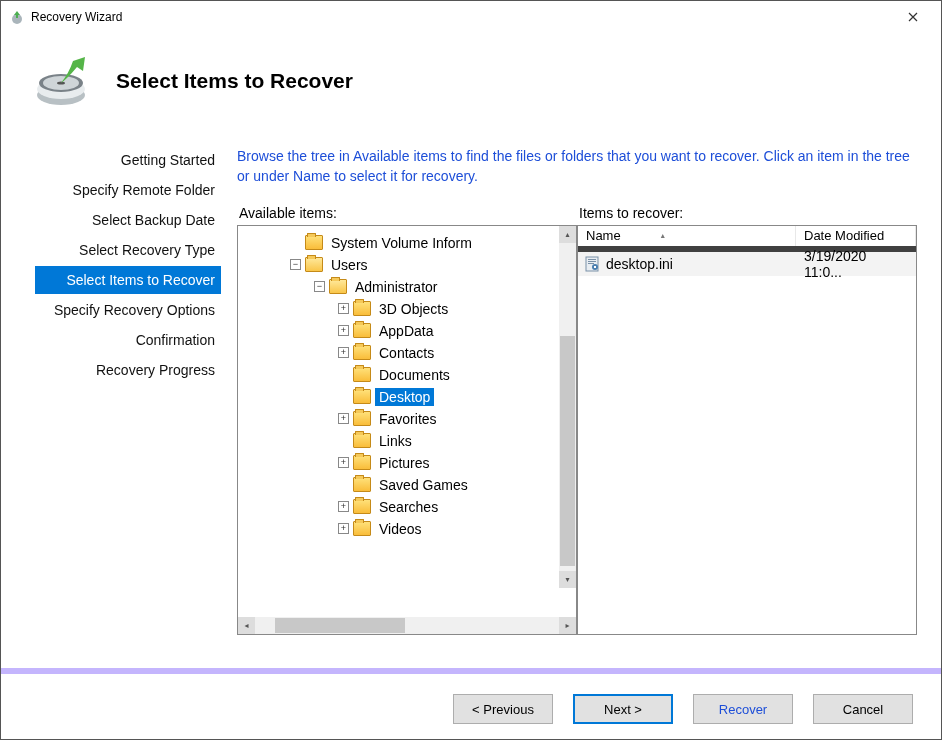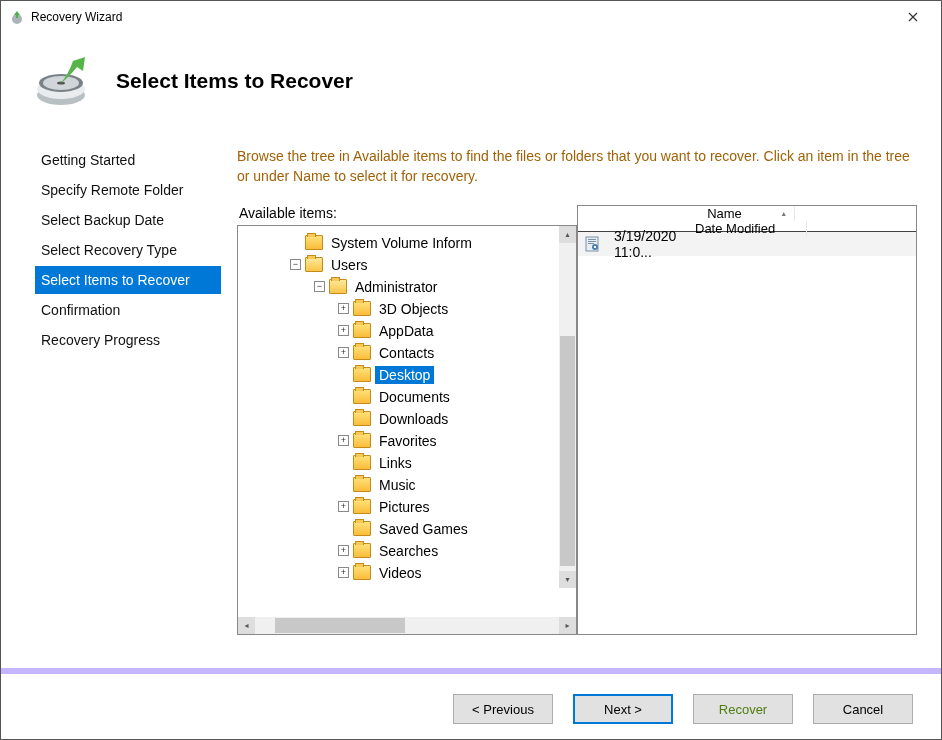--- a/index.html
+++ b/index.html
@@ -5,25 +5,25 @@
     * { box-sizing: border-box; margin: 0; padding: 0; font-family: "Segoe UI", Tahoma, sans-serif; }
     body { background: #fff; width: 942px; height: 740px; overflow: hidden; border: 1px solid #555; }
     .titlebar { height: 32px; display: flex; align-items: center; padding: 0 8px; }
     .titlebar .app-icon { width: 16px; height: 16px; margin-right: 6px; }
     .titlebar .title { font-size: 12px; flex: 1; }
     .close-btn { width: 40px; height: 28px; display: flex; align-items: center; justify-content: center; color: #333; font-size: 13px; }
     .header { display: flex; align-items: center; padding: 20px 30px 10px 30px; }
     .header-icon { width: 60px; height: 55px; margin-right: 25px; }
     .header-title { font-size: 21px; font-weight: bold; color: #000; }
     .main { display: flex; padding: 10px 0 0 0; height: 550px; }
-    .sidebar { width: 220px; padding-left: 34px; padding-top: 18px; }
+    .sidebar { width: 220px; padding-left: 34px; padding-top: 18px; text-align: right; }
     .sidebar-item { font-size: 14px; color: #111; padding: 6px 6px; margin-bottom: 2px; cursor: default; }
     .sidebar-item.active { background: #0078d7; color: #fff; }
     .content { flex: 1; padding: 18px 24px 0 16px; }
-    .instructions { font-size: 14px; color: #a16207; line-height: 1.45; margin-bottom: 18px; }
+    .instructions { font-size: 14px; color: #1d4ed8; line-height: 1.45; margin-bottom: 18px; }
     .panels { display: flex; height: 430px; }
     .panel { flex: 1; display: flex; flex-direction: column; }
     .panel-label { font-size: 14px; margin-bottom: 4px; padding-left: 2px; }
     .panel-box { flex: 1; border: 1px solid #888; background: #fff; position: relative; overflow: hidden; }
     .tree { padding: 6px 0 6px 0; font-size: 14px; overflow: hidden; height: 360px; position: relative; }
     .tree-node { display: flex; align-items: center; height: 22px; white-space: nowrap; }
     .toggle { width: 11px; height: 11px; border: 1px solid #888; display: inline-flex; align-items: center; justify-content: center; font-size: 9px; line-height: 1; color: #333; margin-right: 4px; cursor: pointer; background: #fff; }
     .toggle-space { width: 11px; height: 11px; margin-right: 4px; display: inline-block; }
     .folder-icon { width: 18px; height: 15px; margin-right: 4px; display: inline-block; }
     .folder-closed { background: linear-gradient(#ffe17a, #f9bd3a); border: 1px solid #c58a18; border-radius: 1px; position: relative; }
@@ -32,31 +32,31 @@
     .folder-open::before { content: ""; position: absolute; top: -3px; left: 1px; width: 7px; height: 3px; background: #f5c95a; border: 1px solid #c58a18; border-bottom: none; border-radius: 1px 1px 0 0; }
     .node-label { padding: 1px 4px; }
     .node-label.selected { background: #0078d7; color: #fff; }
     .vscroll { position: absolute; right: 0; top: 0; width: 17px; height: 362px; background: #f0f0f0; }
     .vscroll .arrow { height: 17px; background: #ddd; display: flex; align-items: center; justify-content: center; font-size: 8px; color: #555; }
     .vscroll .thumb { position: absolute; top: 110px; width: 15px; left: 1px; height: 230px; background: #c8c8c8; }
     .hscroll { position: absolute; bottom: 0; left: 0; right: 0; height: 17px; background: #f0f0f0; display: flex; }
     .hscroll .arrow { width: 17px; background: #ddd; display: flex; align-items: center; justify-content: center; font-size: 8px; color: #555; }
     .hscroll .track { flex: 1; position: relative; }
     .hscroll .thumb { position: absolute; left: 20px; width: 130px; top: 1px; height: 15px; background: #c8c8c8; }
-    .list-header { display: flex; border-bottom: 1px solid #404040; height: 26px; align-items: center; font-size: 13px; flex-direction: column; }
+    .list-header { display: flex; border-bottom: 6px solid #404040; height: 26px; align-items: center; font-size: 13px; }
     .list-header .col { padding: 0 8px; border-right: 1px solid #e8e8e8; height: 100%; display: flex; align-items: center; }
     .col-name { flex: 1; }
     .col-date { width: 120px; text-align: right; }
     .col-sort { font-size: 8px; margin-left: 40px; color: #777; }
     .list-row { display: flex; align-items: center; height: 24px; font-size: 14px; background: #f3f3f3; }
     .list-row .file-icon { width: 16px; height: 16px; margin: 0 6px; }
     .footer { border-top: 6px solid #c4b5fd; display: flex; justify-content: flex-end; gap: 20px; padding: 20px 28px; align-items: center; }
     .btn { min-width: 100px; height: 30px; background: #e1e1e1; border: 1px solid #adadad; font-size: 13px; padding: 0 16px; cursor: default; }
     .btn.default { border: 2px solid #0078d7; }
-    .btn.disabled { color: #4d7c0f; }
+    .btn.disabled { color: #1d4ed8; }
     .tree-indent-1 { padding-left: 52px; }
     .tree-indent-2 { padding-left: 76px; }
     .tree-indent-3 { padding-left: 100px; }
   </style>
 </head>
 <body>
 
 <div class="titlebar">
   <span class="app-icon">
     <svg viewBox="0 0 16 16">
@@ -86,20 +86,21 @@
   <div class="header-title">Select Items to Recover</div>
 </div>
 
 <div class="main">
   <div class="sidebar">
     <div class="sidebar-item">Getting Started</div>
     <div class="sidebar-item">Specify Remote Folder</div>
     <div class="sidebar-item">Select Backup Date</div>
     <div class="sidebar-item">Select Recovery Type</div>
     <div class="sidebar-item active">Select Items to Recover</div>
+    <div class="sidebar-item">Specify Recovery Options</div>
     <div class="sidebar-item">Confirmation</div>
     <div class="sidebar-item">Recovery Progress</div>
   </div>
 
   <div class="content">
     <div class="instructions">Browse the tree in Available items to find the files or folders that you want to recover. Click an item in the tree or under Name to select it for recovery.</div>
 
     <div class="panels">
       <div class="panel">
         <div class="panel-label">Available items:</div>
@@ -131,46 +132,36 @@
                 <span class="node-label">AppData</span>
               </div>
               <div class="tree-node tree-indent-3">
                 <span class="toggle">+</span>
                 <span class="folder-icon folder-closed"></span>
                 <span class="node-label">Contacts</span>
               </div>
               <div class="tree-node tree-indent-3">
                 <span class="toggle-space"></span>
                 <span class="folder-icon folder-closed"></span>
+                <span class="node-label">Documents</span>
+              </div>
+              <div class="tree-node tree-indent-3">
+                <span class="toggle-space"></span>
+                <span class="folder-icon folder-closed"></span>
                 <span class="node-label selected">Desktop</span>
               </div>
               <div class="tree-node tree-indent-3">
-                <span class="toggle-space"></span>
-                <span class="folder-icon folder-closed"></span>
-                <span class="node-label">Documents</span>
-              </div>
-              <div class="tree-node tree-indent-3">
-                <span class="toggle-space"></span>
-                <span class="folder-icon folder-closed"></span>
-                <span class="node-label">Downloads</span>
-              </div>
-              <div class="tree-node tree-indent-3">
                 <span class="toggle">+</span>
                 <span class="folder-icon folder-closed"></span>
                 <span class="node-label">Favorites</span>
               </div>
               <div class="tree-node tree-indent-3">
                 <span class="toggle-space"></span>
                 <span class="folder-icon folder-closed"></span>
                 <span class="node-label">Links</span>
-              </div>
-              <div class="tree-node tree-indent-3">
-                <span class="toggle-space"></span>
-                <span class="folder-icon folder-closed"></span>
-                <span class="node-label">Music</span>
               </div>
               <div class="tree-node tree-indent-3">
                 <span class="toggle">+</span>
                 <span class="folder-icon folder-closed"></span>
                 <span class="node-label">Pictures</span>
               </div>
               <div class="tree-node tree-indent-3">
                 <span class="toggle-space"></span>
                 <span class="folder-icon folder-closed"></span>
                 <span class="node-label">Saved Games</span>
@@ -195,39 +186,41 @@
             <div class="arrow">◂</div>
             <div class="track">
                 <div class="thumb"></div>
               </div>
             <div class="arrow">▸</div>
           </div>
         </div>
       </div>
 
       <div class="panel">
+        <div class="panel-label">Items to recover:</div>
         <div class="panel-box">
           <div class="list-header">
             <div class="col col-name">
                 <span>Name</span>
                 <span class="col-sort">▴</span>
               </div>
             <div class="col col-date">Date Modified</div>
           </div>
           <div class="list-row">
             <span class="file-icon">
               <svg viewBox="0 0 16 16">
                   <rect x="2" y="1" width="12" height="14" fill="#e8edf2" stroke="#7a91a8"></rect>
                   <rect x="4" y="3" width="8" height="1" fill="#7a91a8"></rect>
                   <rect x="4" y="5" width="8" height="1" fill="#7a91a8"></rect>
                   <rect x="4" y="7" width="6" height="1" fill="#7a91a8"></rect>
                   <circle cx="11" cy="11" r="3" fill="#4a7fb0"></circle>
                   <rect x="10" y="10" width="2" height="2" fill="#fff"></rect>
                 </svg>
             </span>
+            <span style="flex:1;padding-right:8px;">desktop.ini</span>
             <span style="width:120px;padding:0 8px;">3/19/2020 11:0...</span>
           </div>
         </div>
       </div>
     </div>
   </div>
 </div>
 
 <div class="footer">
   <button class="btn">&lt; Previous</button>

